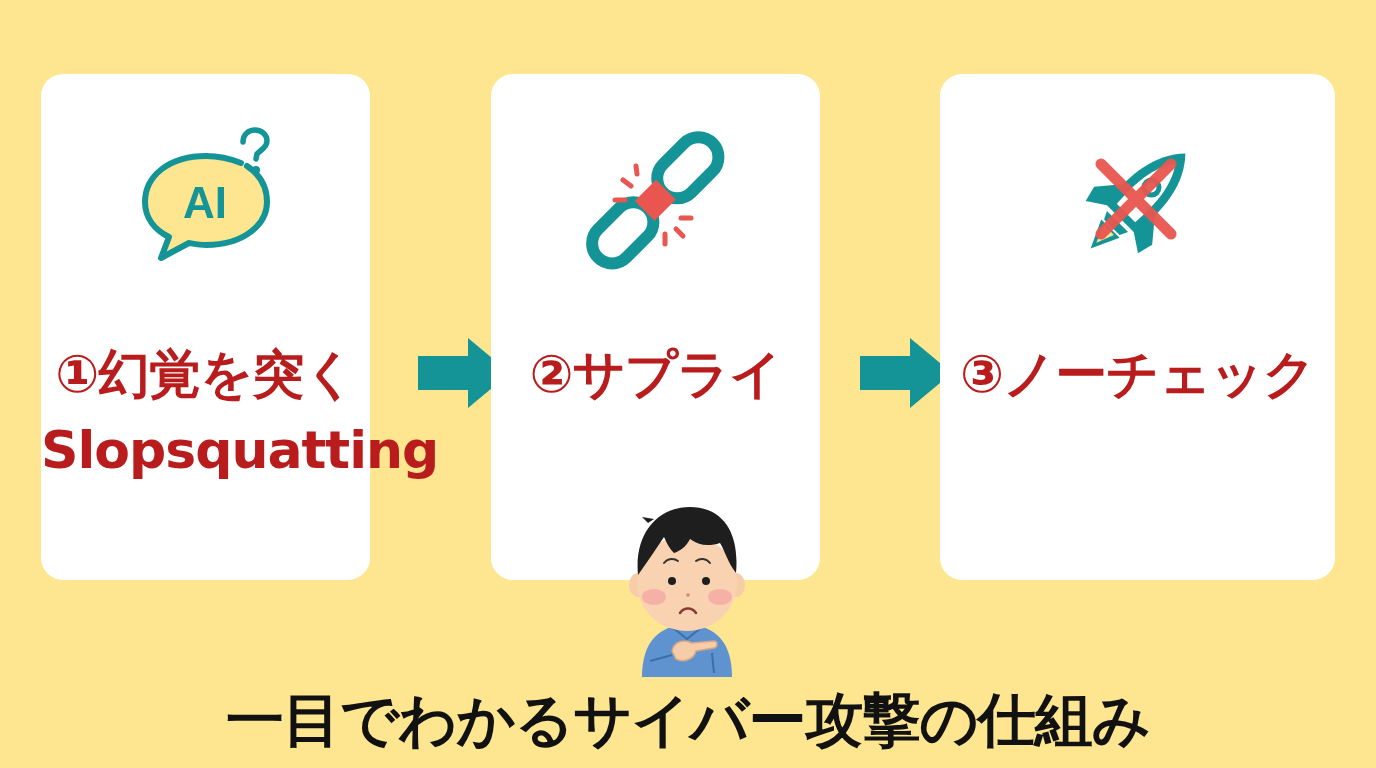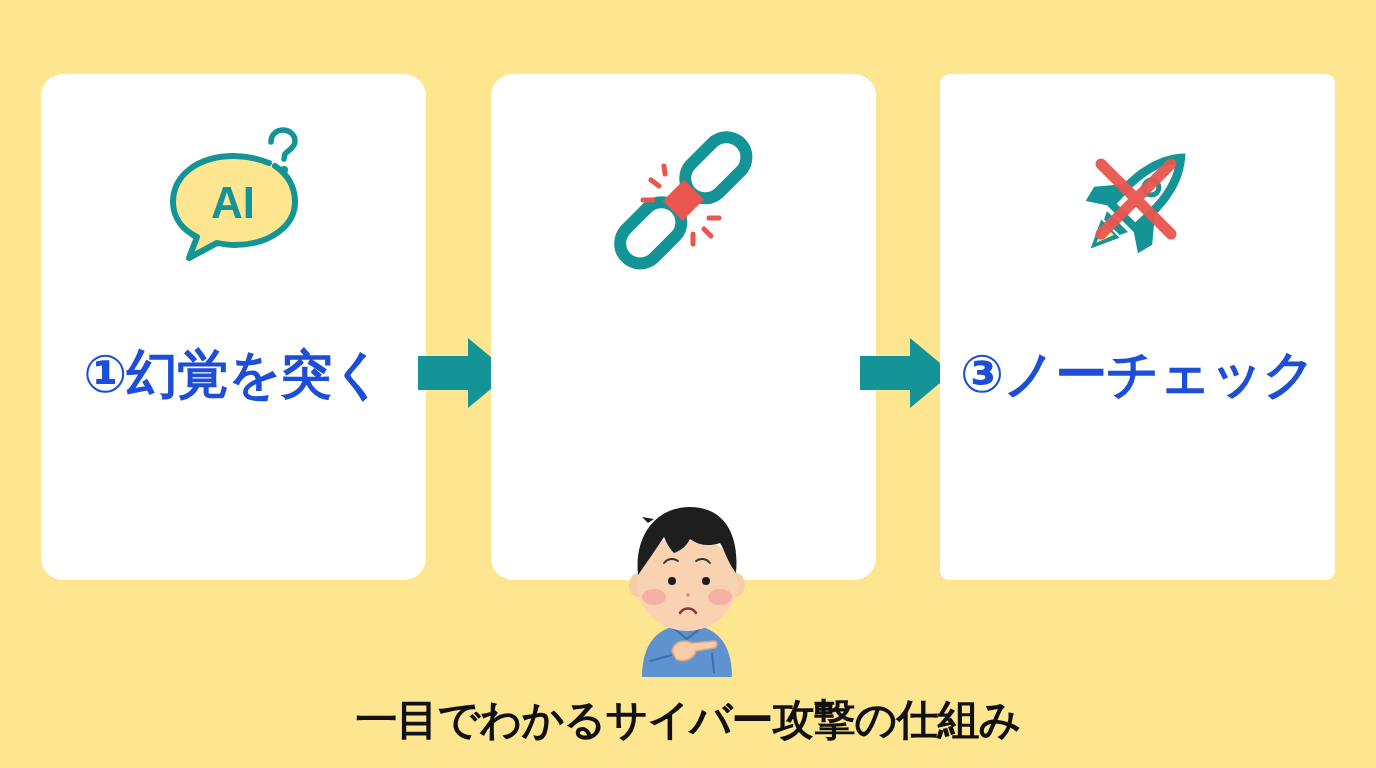--- a/index.html
+++ b/index.html
@@ -5,43 +5,43 @@
     * { margin: 0; padding: 0; box-sizing: border-box; }
     html, body { width: 1376px; height: 768px; overflow: hidden; }
     body {
       background: #FDE68F;
       position: relative;
       font-family: "DejaVu Sans", sans-serif;
     }
     .card {
       position: absolute;
       top: 74px;
-      width: 385px;
+      width: 329px;
       height: 506px;
       background: #FFFFFF;
       border-radius: 22px;
     }
     #card-1 { left: 41px; }
     #card-2 { left: 491px; }
-    #card-3 { left: 940px; width: 395px; border-radius: 9px; }
+    #card-3 { left: 940px; width: 395px; }
     .card-icon {
       position: absolute;
       left: 50%;
       transform: translateX(-50%);
       top: 52px;
       width: 150px;
       height: 150px;
     }
     .card-icon svg { width: 100%; height: 100%; display: block; }
     .card-text {
       position: absolute;
       left: 0; right: 0;
       top: 262px;
       text-align: center;
-      color: #1d4ed8;
+      color: #b91c1c;
       font-weight: bold;
       font-size: 52px;
       line-height: 76px;
       letter-spacing: -1px;
       white-space: nowrap;
     }
     .arrow {
       position: absolute;
       width: 92px;
       height: 70px;
@@ -58,41 +58,42 @@
       height: 174px;
     }
     .person svg { width: 100%; height: 100%; display: block; }
     .footer-title {
       position: absolute;
       left: 0; right: 0;
       top: 684px;
       text-align: center;
       color: #111111;
       font-weight: bold;
-      font-size: 42px;
+      font-size: 58px;
       line-height: 72px;
       letter-spacing: -1px;
       white-space: nowrap;
     }
   </style>
 </head>
 <body>
 
 <div class="card" id="card-1">
   <div class="card-icon">
     <svg viewBox="0 0 150 150">
       <path d="M75 30 C38 30 14 50 14 76 C14 92 24 104 38 111 L30 132 L58 117 C64 118 69 119 75 119 C112 119 136 99 136 76 C136 60 128 48 116 40" fill="#FDE68F" stroke="#149497" stroke-width="6" stroke-linecap="round" stroke-linejoin="round"></path>
       <path d="M75 30 C88 30 100 33 110 37" fill="none" stroke="#149497" stroke-width="6" stroke-linecap="round"></path>
       <text x="74" y="92" text-anchor="middle" font-family="Liberation Sans, sans-serif" font-weight="bold" font-size="44" fill="#149497">AI</text>
       <path d="M112 16 C112 8 118 4 124 4 C131 4 136 9 136 15 C136 22 129 24 126 28 L125 33" fill="none" stroke="#149497" stroke-width="5.5" stroke-linecap="round"></path>
       <circle cx="125" cy="44" r="4" fill="#149497"></circle>
     </svg>
   </div>
   <div class="card-text">
     <div>①幻覚を突く</div>
+    <div>Slopsquatting</div>
   </div>
 </div>
 
 <div class="arrow" id="arrow-1">
   <svg viewBox="0 0 92 70">
     <polygon points="0,18 50,18 50,0 92,35 50,70 50,52 0,52" fill="#149497"></polygon>
   </svg>
 </div>
 
 <div class="card" id="card-2">
@@ -108,20 +109,21 @@
         <line x1="50" y1="60" x2="42" y2="54"></line>
         <line x1="56" y1="48" x2="55" y2="40"></line>
         <line x1="44" y1="74" x2="34" y2="74"></line>
         <line x1="100" y1="92" x2="110" y2="92"></line>
         <line x1="95" y1="103" x2="102" y2="110"></line>
         <line x1="84" y1="108" x2="84" y2="118"></line>
       </g>
     </svg>
   </div>
   <div class="card-text">
+    <div>②サプライ</div>
   </div>
 </div>
 
 <div class="arrow" id="arrow-2">
   <svg viewBox="0 0 92 70">
     <polygon points="0,18 50,18 50,0 92,35 50,70 50,52 0,52" fill="#149497"></polygon>
   </svg>
 </div>
 
 <div class="card" id="card-3">

